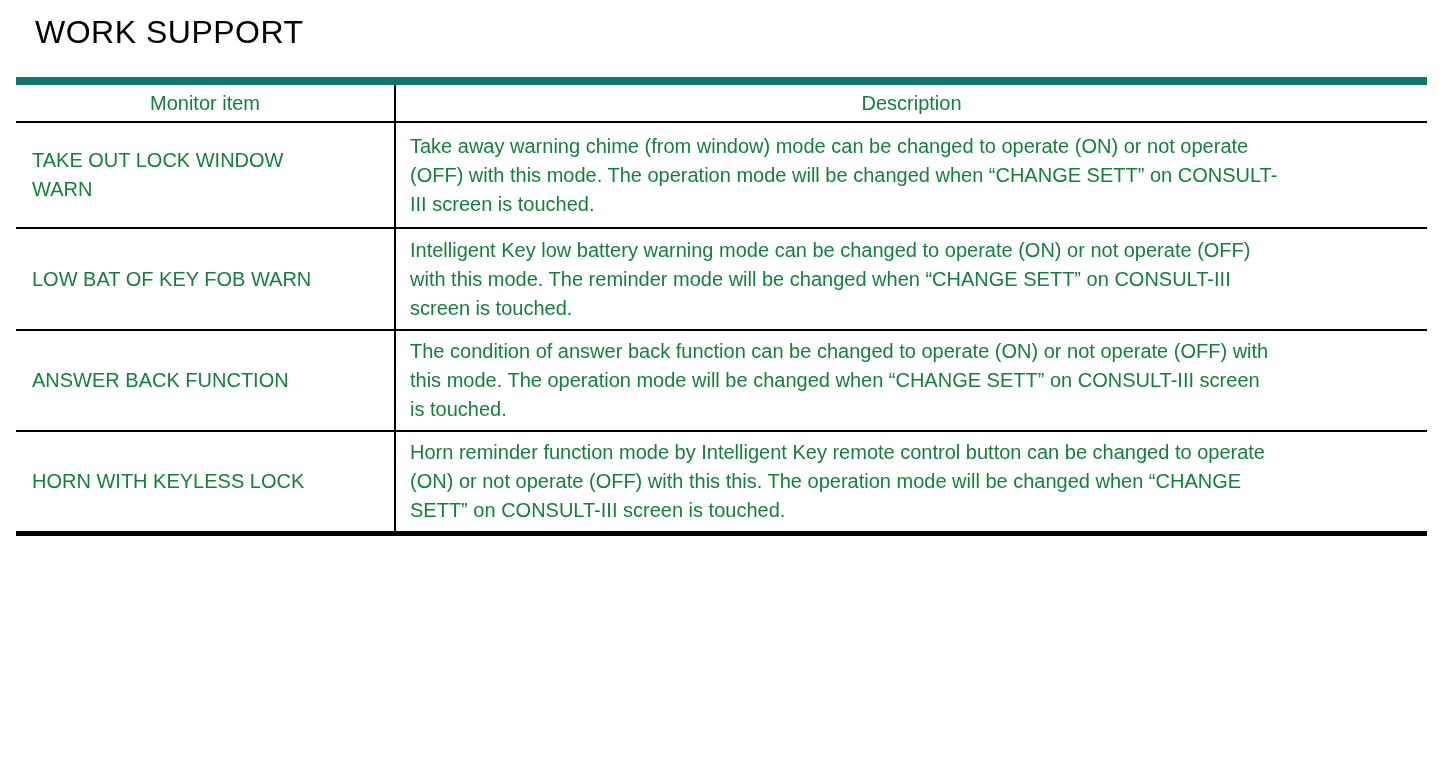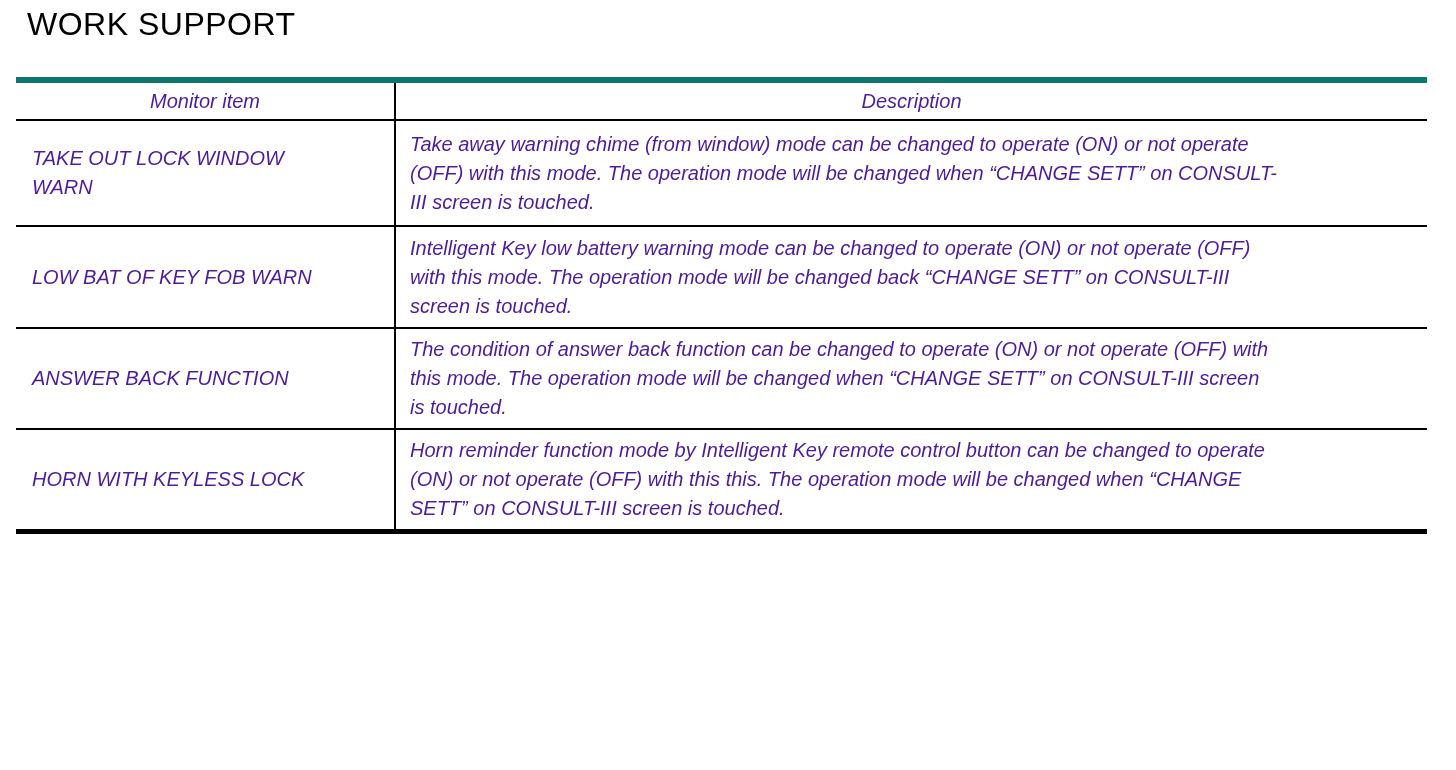--- a/index.html
+++ b/index.html
@@ -13,40 +13,39 @@
     height: 770px;
     background: #ffffff;
     color: #000000;
     font-family: "Liberation Sans", "DejaVu Sans", sans-serif;
     overflow: hidden;
   }
   .page-title {
     position: absolute;
     left: 23px;
     top: 2px;
-    margin: 4px;
+    margin: 12px;
     font-size: 32px;
     font-weight: 400;
     letter-spacing: 0.5px;
     color: #000000;
     white-space: pre;
   }
   table.ws-table {
     position: absolute;
     left: 16px;
     top: 77px;
     width: 1411px;
     border-collapse: collapse;
     table-layout: fixed;
-    border-top: 6px solid #0f766e;
+    border-top: 8px solid #0f766e;
     border-bottom: 5px solid #000000;
     font-size: 20px;
     line-height: 29px;
-    color: #4c1d95;
-    font-style: italic;
+    color: #15803d;
   }
   col.col-item { width: 379px; }
   col.col-desc { width: 1032px; }
   table.ws-table th {
     font-weight: 400;
     font-size: 20px;
     text-align: center;
     vertical-align: middle;
     height: 36px;
     border-bottom: 2px solid #000000;
@@ -96,21 +95,21 @@
       <tr class="r2">
         <td class="item">TAKE OUT LOCK WINDOW
 WARN</td>
         <td class="desc">Take away warning chime (from window) mode can be changed to operate (ON) or not operate
 (OFF) with this mode. The operation mode will be changed when “CHANGE SETT” on CONSULT-
 III screen is touched.</td>
       </tr>
       <tr class="r3">
         <td class="item">LOW BAT OF KEY FOB WARN</td>
         <td class="desc">Intelligent Key low battery warning mode can be changed to operate (ON) or not operate (OFF)
-with this mode. The operation mode will be changed back “CHANGE SETT” on CONSULT-III
+with this mode. The reminder mode will be changed when “CHANGE SETT” on CONSULT-III
 screen is touched.</td>
       </tr>
       <tr class="r4">
         <td class="item">ANSWER BACK FUNCTION</td>
         <td class="desc">The condition of answer back function can be changed to operate (ON) or not operate (OFF) with
 this mode. The operation mode will be changed when “CHANGE SETT” on CONSULT-III screen
 is touched.</td>
       </tr>
       <tr class="r7">
         <td class="item">HORN WITH KEYLESS LOCK</td>

